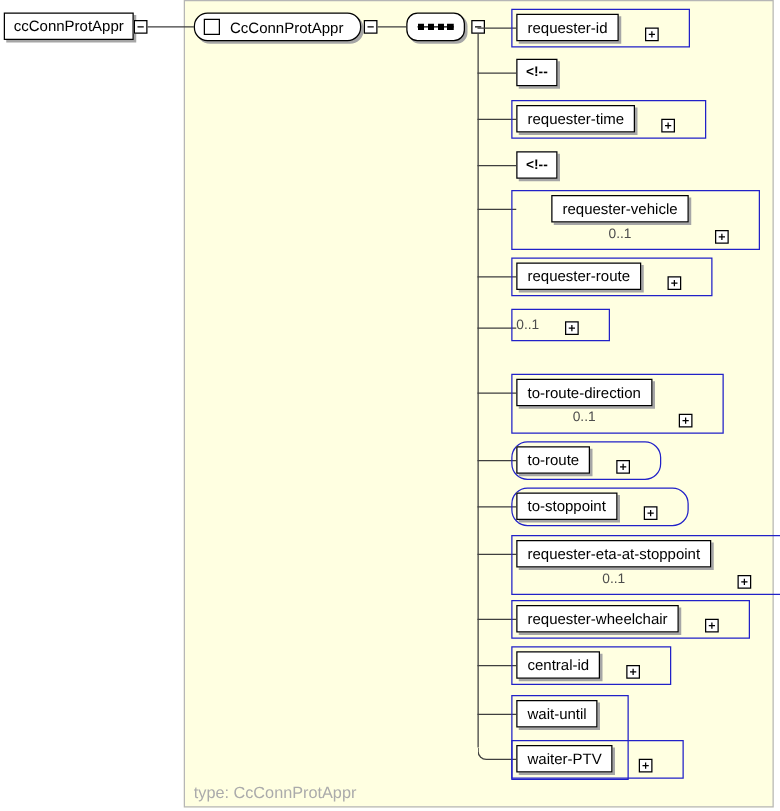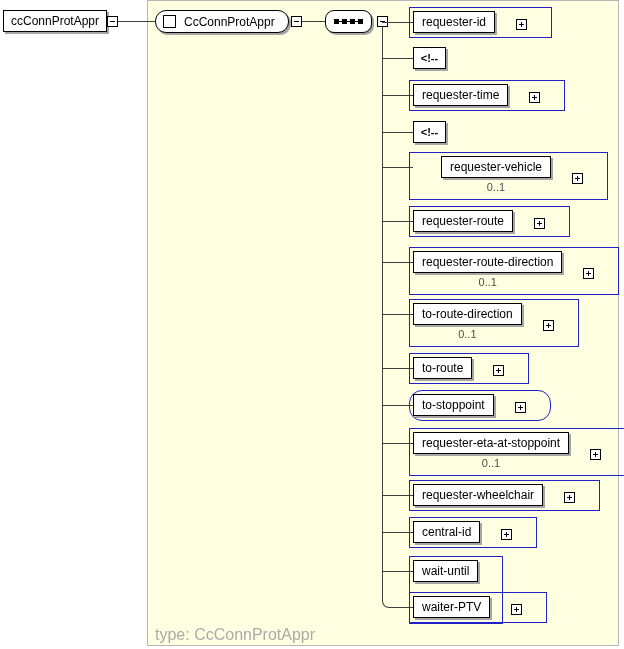--- a/index.html
+++ b/index.html
@@ -1,21 +1,21 @@
 <!DOCTYPE html>
 <html><head>
 <meta charset="utf-8">
 <style>
   html,body{margin:0;padding:0;background:#ffffff;}
   #canvas{position:relative;width:624px;height:649px;background:#fff;overflow:hidden;
           font-family:"Liberation Sans","DejaVu Sans",sans-serif;font-size:12px;color:#000;}
   
   .panel{position:absolute;left:147px;top:0px;width:472px;height:646px;
          background:#FFFFE1;border:1px solid #b6b6b6;box-sizing:border-box;}
-  .footer{position:absolute;left:155px;top:626px;color:#ABABAB;font-size:16px;}
+  .footer{position:absolute;left:155px;top:626px;color:#ABABAB;font-size:13px;}
   
   .ebox{background:#fff;border:1px solid #000;height:22px;line-height:20px;
         padding:0 8px;box-sizing:border-box;box-shadow:2px 2px 0 #a6a6a6;
         white-space:nowrap;display:inline-block;}
   .root{position:absolute;left:3px;top:10px;width:104px;text-align:center;padding:0 2px;}
   
   .typebox{position:absolute;left:155px;top:10px;width:134px;height:23px;box-sizing:border-box;
            background:#fff;border:1px solid #000;border-radius:11px;box-shadow:2px 2px 0 #a6a6a6;
            display:flex;align-items:center;gap:8px;padding:0 8px 0 7px;}
   .ct-icon{width:13px;height:13px;border:1px solid #000;background:#fff;box-sizing:border-box;flex:0 0 auto;}
@@ -31,21 +31,21 @@
       box-sizing:border-box;display:inline-block;}
   .pm::before{content:"";position:absolute;left:2px;right:2px;top:4px;height:1px;background:#000;}
   .pm.plus::after{content:"";position:absolute;top:2px;bottom:2px;left:4px;width:1px;background:#000;}
   .pm.inrow{position:relative;flex:0 0 auto;margin-top:5px;}
   
   .hline{position:absolute;height:0;border-top:1px solid #3f3f3f;}
   .vline{position:absolute;width:0;border-left:1px solid #3f3f3f;}
   .elbow{position:absolute;left:382px;top:598px;width:31px;height:10px;box-sizing:border-box;
          border-left:1px solid #3f3f3f;border-bottom:1px solid #3f3f3f;border-bottom-left-radius:7px;}
   
-  .erow{position:absolute;border:1px solid #2121C8;display:flex;align-items:center;
+  .erow{position:absolute;border:1px solid #2121C8;display:flex;align-items:flex-end;
         padding:3px 24px 4px 3px;gap:21px;}
   .erow.opt{padding-bottom:4px;}
   .stack{display:flex;flex-direction:column;}
   .occurs{height:17px;line-height:18px;text-align:center;color:#4d4d4d;font-size:11px;}
   .cbox{position:absolute;width:33px;height:22px;box-sizing:border-box;background:#fff;
         border:1px solid #000;box-shadow:2px 2px 0 #a6a6a6;text-align:center;line-height:20px;
         font-weight:bold;font-size:11px;overflow:hidden;}
 </style>
 </head>
 <body>
@@ -106,35 +106,34 @@
       <div class="hline" style="left: 382px; top: 221px; width: 31px;"></div>
       <div class="erow" style="left: 409px; top: 206px;">
         <div class="stack">
           <div class="ebox">requester-route</div>
         </div>
         <span class="pm plus inrow"></span>
       </div>
       <div class="hline" style="left: 382px; top: 262px; width: 31px;"></div>
       <div class="erow opt" style="left: 409px; top: 247px;">
         <div class="stack">
-          <div class="ebox">requester-route-direction</div>
           <div class="occurs">0..1</div>
         </div>
         <span class="pm plus inrow"></span>
       </div>
       <div class="hline" style="left: 382px; top: 314px; width: 31px;"></div>
       <div class="erow opt" style="left: 409px; top: 299px;">
         <div class="stack">
           <div class="ebox">to-route-direction</div>
           <div class="occurs">0..1</div>
         </div>
         <span class="pm plus inrow"></span>
       </div>
       <div class="hline" style="left: 382px; top: 368px; width: 31px;"></div>
-      <div class="erow" style="left: 409px; top: 353px;">
+      <div class="erow" style="left: 409px; top: 353px; border-radius: 13px;">
         <div class="stack">
           <div class="ebox">to-route</div>
         </div>
         <span class="pm plus inrow"></span>
       </div>
       <div class="hline" style="left: 382px; top: 405px; width: 31px;"></div>
       <div class="erow" style="left: 409px; top: 390px; border-radius: 13px;">
         <div class="stack">
           <div class="ebox">to-stoppoint</div>
         </div>

